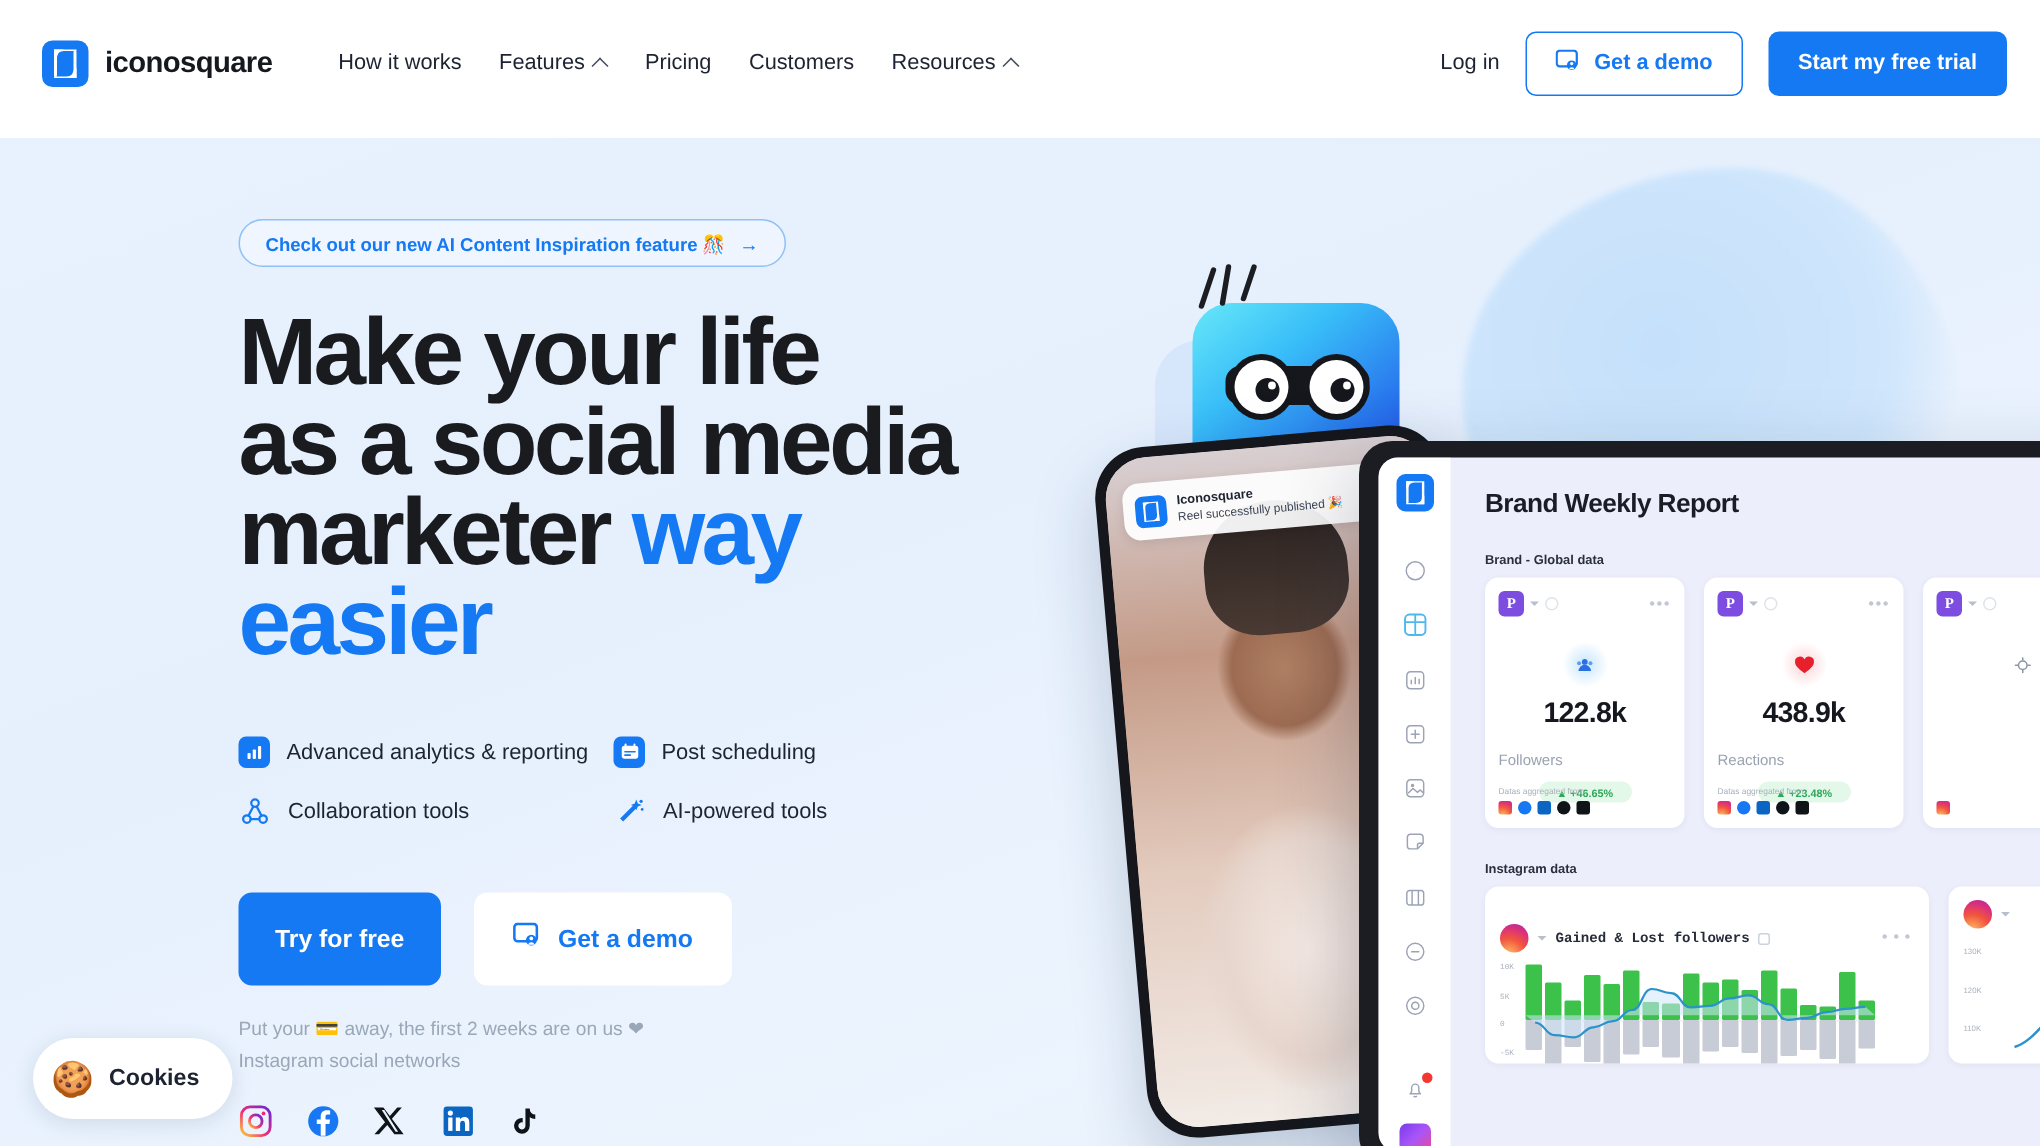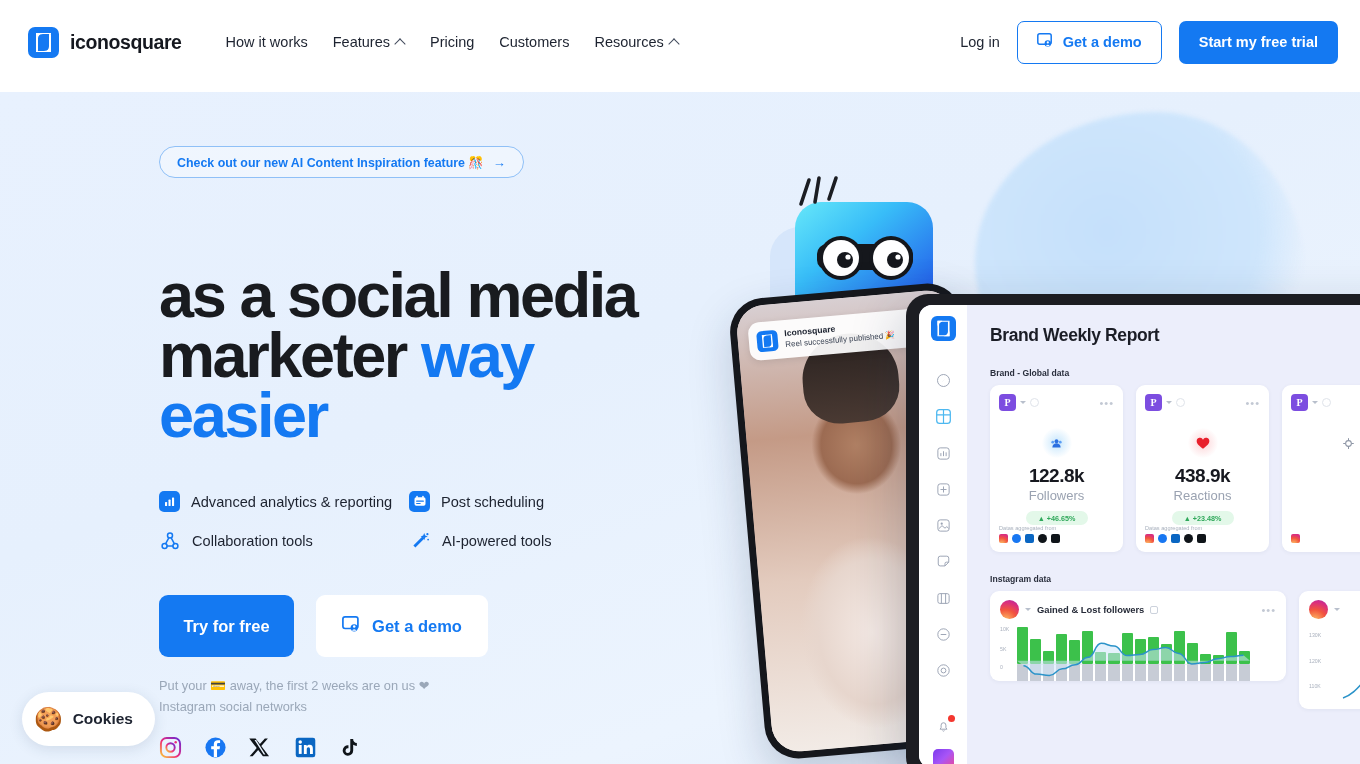--- a/index.html
+++ b/index.html
@@ -283,37 +283,37 @@
   .stat-ico-wrap {
     margin: 17px auto 0 auto; width: 30px; height: 30px; border-radius: 50%;
     display: flex; align-items: center; justify-content: center;
   }
   .stat-ico-blue { background: radial-gradient(circle, #d6edfd 20%, rgba(214,237,253,0) 72%); }
   .stat-ico-red { background: radial-gradient(circle, #fde0e2 20%, rgba(253,224,226,0) 72%); }
   .stat-value {
     text-align: center; margin-top: 7px;
     font-size: 19px; font-weight: 800; color: #16181f; letter-spacing: -0.5px;
   }
-  .stat-label { text-align: center; font-size: 13px; color: #9aa2b1; margin-top: 1px; }
+  .stat-label { font-size: 10px; color: #9aa2b1; margin-top: 15px; }
   .delta {
     margin: 8px auto 0 auto; width: 62px; height: 14px; border-radius: 7px;
     background: #e3f8e9; color: #2fa85a;
     font-size: 7.2px; font-weight: 700;
     display: flex; align-items: center; justify-content: center; gap: 3px;
     filter: blur(0.5px);
   }
   .card-foot { position: absolute; left: 9px; bottom: 9px; }
   .foot-text { font-size: 5.6px; color: #a8b0bd; filter: blur(0.4px); }
   .foot-icons { display: flex; gap: 4px; margin-top: 3px; align-items: center; }
   .fi { width: 9px; height: 9px; border-radius: 2px; display: block; }
 
   .chart-card {
-    width: 296px; height: 90px; flex: 0 0 296px;
-    background: #fff; border-radius: 9px; padding: 9px 10px;
-    box-shadow: 0 1px 4px rgba(30,50,90,0.06); position: relative; overflow: hidden;
+    width: 296px; height: 118px; flex: 0 0 296px;
+    background: #fff; border-radius: 9px; padding: 25px 10px;
+    box-shadow: 0 1px 4px rgba(30,50,90,0.06); position: relative; overflow: hidden; font-family: Liberation Mono, monospace;
   }
   .chart-head { display: flex; align-items: center; gap: 6px; }
   .ig-badge {
     width: 19px; height: 19px; border-radius: 50%;
     background: radial-gradient(circle at 30% 110%, #fdc468 0%, #f2553d 45%, #d92e7f 75%, #a32bb0 100%);
     position: relative;
   }
   .chart-title { font-size: 9.4px; font-weight: 700; color: #22263040; color: #262b38; }
   .chart-sub-ico { width: 8px; height: 8px; border: 1px solid #ccd2dc; border-radius: 2px; }
   .chart-area { position: relative; height: 80px; margin-top: 5px; }
@@ -394,21 +394,21 @@
     <div class="blob-b"></div>
     <div class="blob-c"></div>
 
     <div class="left">
       <div class="pill">
         <span>Check out our new AI Content Inspiration feature 🎊</span>
         <span class="arrow">→</span>
       </div>
 
       <h1 class="headline">
-        <br>
+        <span>Make your life</span><br>
         <span>as a social media</span><br>
         <span>marketer </span><span class="hl-blue">way</span><br>
         <span class="hl-blue">easier</span>
       </h1>
 
       <div class="features">
         <div class="feat">
           <span class="ico-box">
             <svg width="13" height="13" viewBox="0 0 13 13">
               <rect x="2" y="7" width="2.1" height="4" rx="0.6" fill="#fff"></rect>

